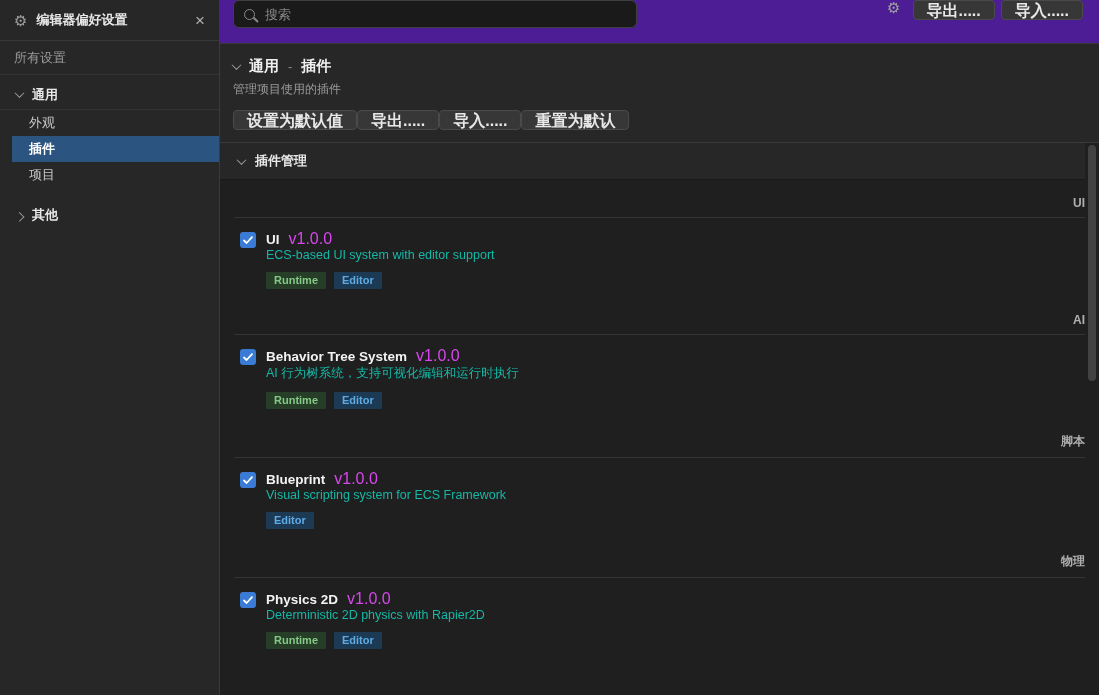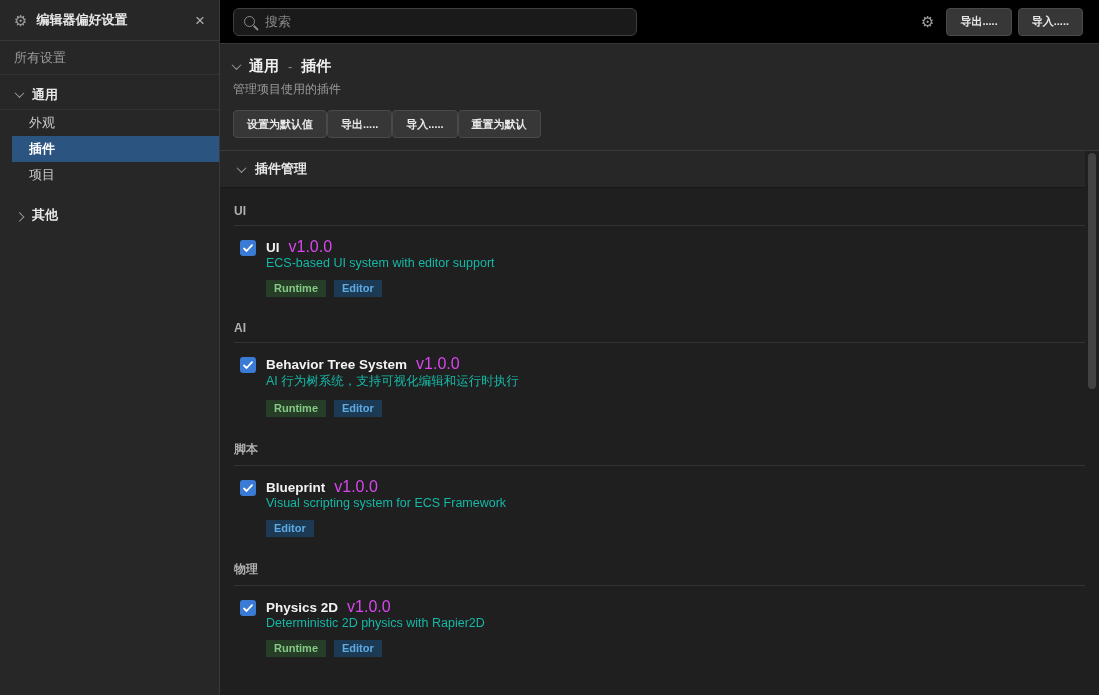--- a/index.html
+++ b/index.html
@@ -37,45 +37,45 @@
                     font-weight:bold; font-size:13px; color:#e8e8e8; }
   .tree-row.group.bordered { border-bottom:1px solid #333; }
   .tree-row.child { height:26px; padding-left:29px; font-size:13px; color:#c8c8c8; }
   .tree-row.child.selected { background:var(--selected-nav); color:#fff; font-weight:bold;
                              margin-left:12px; padding-left:17px; }
   .tree-gap { height:6px; }
 
   
   main { flex:1; display:flex; flex-direction:column; min-width:0; }
 
-  .topbar { height:44px; flex-shrink:0; background:#000000; border-bottom:1px solid #383838;
-            display:flex; align-items:center; padding:0 16px 0 13px; }
+  .topbar { height:44px; flex-shrink:0; background:#4c1d95; border-bottom:1px solid #383838;
+            display:flex; padding:0 16px 0 13px; }
   .search { width:404px; height:28px; background:#1a1a1a; border:1px solid #3f3f3f;
             border-radius:6px; display:flex; align-items:center; gap:10px; padding:0 10px; }
   .search input { flex:1; background:transparent; border:none; outline:none;
                   color:#ddd; font-size:13px; font-family:inherit; }
   .search input::placeholder { color:#8a8a8a; }
   .topbar-spacer { flex:1; }
   .btn { background:#373737; border:1px solid #4a4a4a; border-radius:4px; color:#e8e8e8;
-         font-size:11px; font-weight:bold; height:28px; padding:0 13px; cursor:pointer;
+         font-size:16px; font-weight:bold; height:20px; padding:0 13px; cursor:pointer;
          font-family:inherit; }
   .topbar .gear-glyph { margin-right:12px; cursor:pointer; }
   .topbar .btn + .btn { margin-left:6px; }
 
   
   .page-header { flex-shrink:0; background:#272727; border-bottom:1px solid #3a3a3a;
                  padding:11px 16px 12px 13px; }
   .breadcrumb { display:flex; align-items:center; gap:9px; height:22px; }
   .bc-label { font-size:15px; font-weight:bold; color:#f0f0f0; }
   .bc-sep { color:#8a8a8a; font-size:13px; }
   .page-desc { margin-top:4px; color:#9a9a9a; font-size:12px; }
   .actions { margin-top:12px; display:flex; }
 
   
-  .scrollwrap { position:relative; flex:1; background:#1f1f1f; overflow:hidden; }
+  .scrollwrap { position:relative; flex:1; background:#1f1f1f; overflow:hidden;text-align:right; }
   .scroll-inner { margin-right:14px; }
   .section-header { height:37px; background:#272727; border-bottom:1px solid #191919;
                     display:flex; align-items:center; gap:10px; padding-left:18px;
                     font-size:13px; font-weight:bold; color:#e8e8e8; cursor:pointer; }
   .category { padding:16px 0 0 14px; }
   .cat-label { font-size:12px; font-weight:bold; color:#b0b0b0;
                padding-bottom:7px; border-bottom:1px solid #333; }
   .plugin { display:flex; gap:10px; padding:12px 0 8px 6px; }
   .checkbox { width:16px; height:16px; border-radius:3px; background:var(--checkbox);
               display:flex; align-items:center; justify-content:center;

